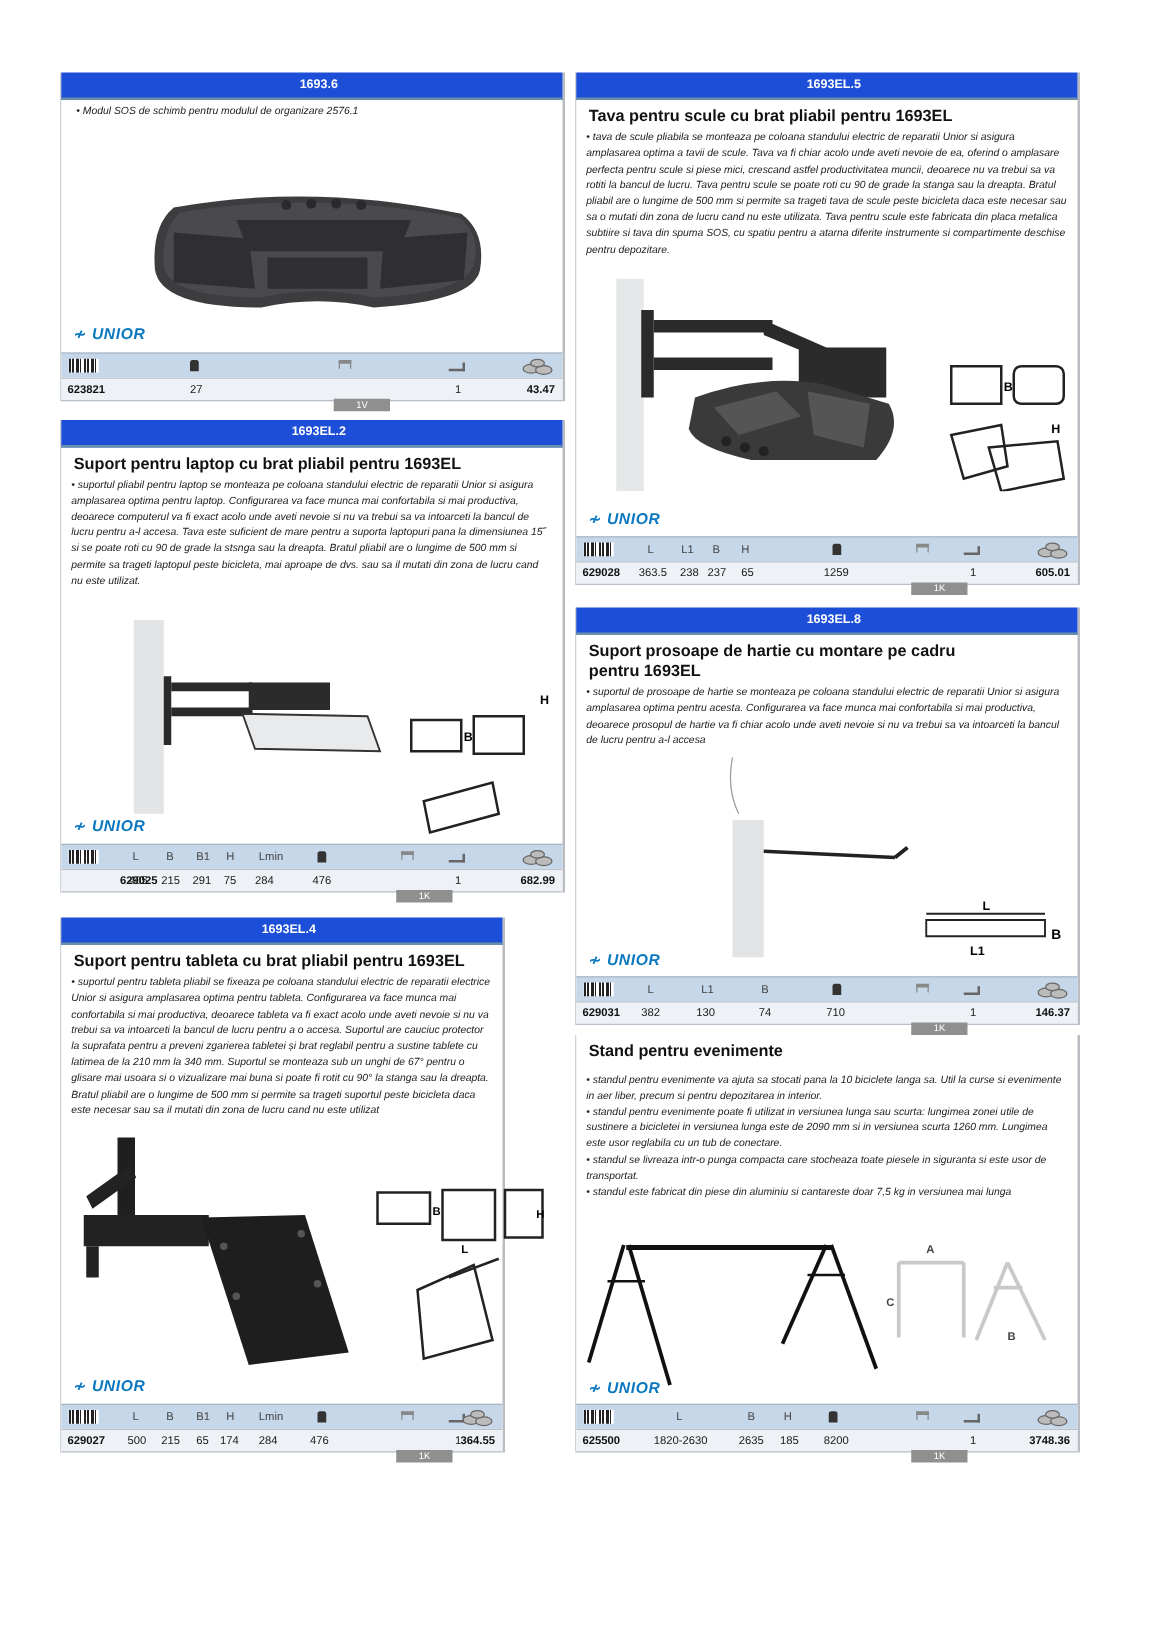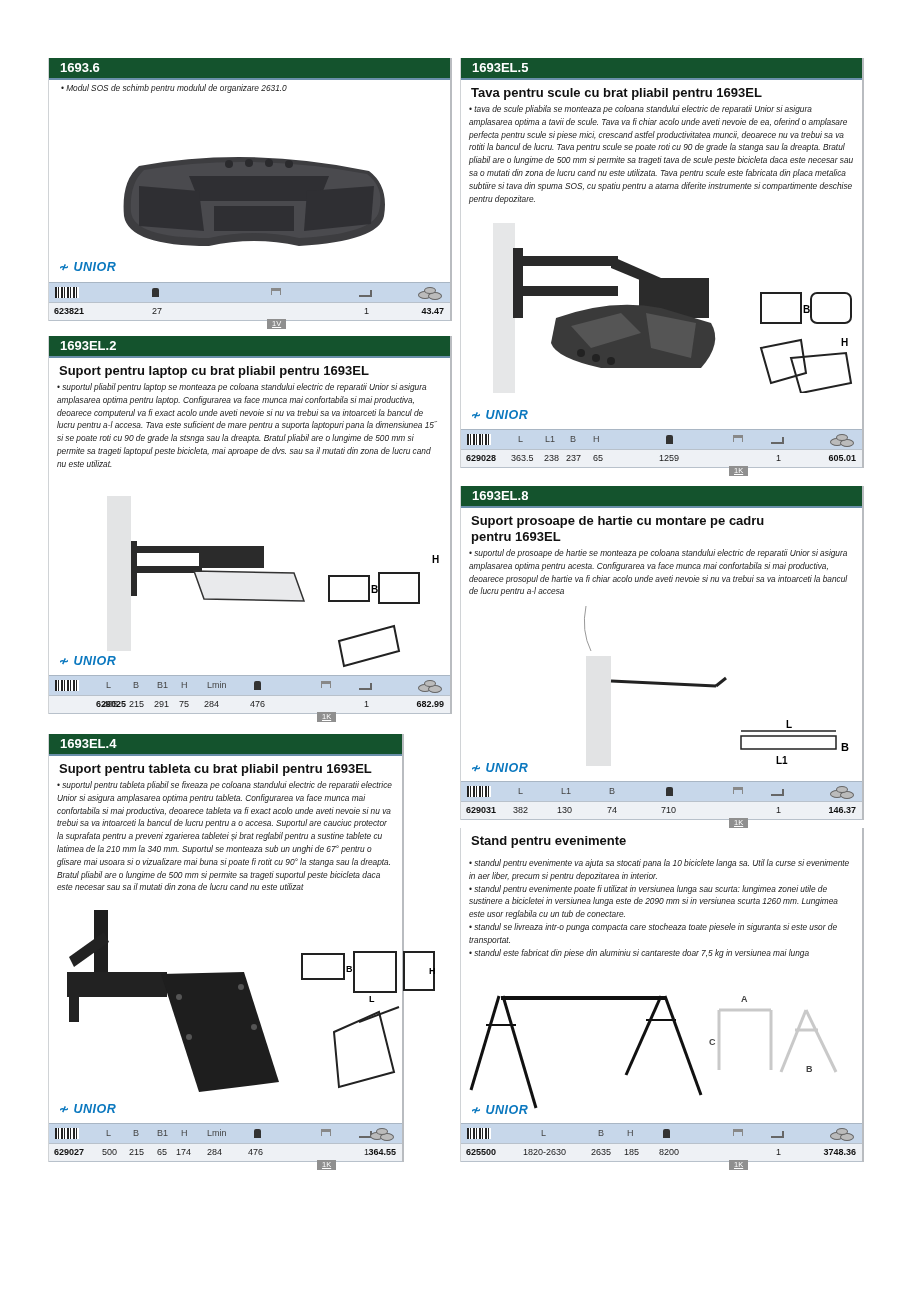--- a/index.html
+++ b/index.html
@@ -6,23 +6,24 @@
   body {
     width: 920px; height: 1301px; background: #ffffff; position: relative;
     font-family: "Liberation Sans", sans-serif; color: #1a1a1a; overflow: hidden;
   }
   .panel {
     position: absolute; background: #fff;
     border-right: 2px solid #b9bcc0; border-left: 1px solid #d0d3d6;
     box-sizing: border-box;
   }
   .panel-head {
-    background: #14532d; color: #fff; font-weight: bold; font-size: 13px;
+    background: #1d4ed8; color: #fff; font-weight: bold; font-size: 10px;
     height: 20px; line-height: 20px; padding-left: 11px;
     border-bottom: 2px solid #6a8faa;
+    text-align: center;
   }
   .panel-title {
     font-weight: bold; font-size: 13px; line-height: 16px;
     padding: 5px 10px 0 10px; color: #111;
   }
   .panel-desc {
     font-style: italic; font-size: 8.3px; line-height: 12.8px;
     padding: 2px 8px 0 8px; color: #222;
   }
   .img-area { position: absolute; left: 0; right: 0; }
@@ -37,39 +38,39 @@
   .spec-head, .spec-row {
     position: relative; height: 19px; font-size: 9px;
   }
   .spec-head { background: #c7d7ea; border-top: 1px solid #a9b6c4; color: #444; }
   .spec-row { background: #eef1f5; border-top: 1px solid #b8c1cb; border-bottom: 1px solid #b8c1cb; height: 17px; }
   .cell { position: absolute; top: 0; line-height: 19px; white-space: nowrap; }
   .spec-row .cell { line-height: 17px; }
   .code { font-weight: bold; color: #111; }
   .price { font-weight: bold; color: #111; right: 6px; text-align: center; }
   .badge {
-    background: #8f8f8f; color: #fff; font-size: 7.5px; padding: 0 5px;
-    line-height: 10px; display: inline-block; margin-top: 16px; text-decoration: underline;
+    background: #8f8f8f; color: #fff; font-size: 7.5px; padding: 0 18px;
+    line-height: 10px; display: inline-block; margin-top: 16px;
   }
   .barcode { display: inline-block; height: 11px; margin-top: 4px; width: 24px;
     background: repeating-linear-gradient(90deg,#222 0 2px,#fff 2px 3px,#222 3px 4px,#fff 4px 6px);
   }
   .weight-icon { display:inline-block; width: 7px; height: 9px; background:#333; margin-top:5px; border-radius:2px 2px 0 0; }
   .pkg-icon { display:inline-block; width: 10px; height: 7px; border-top:3px solid #888; border-left:1px solid #888; border-right:1px solid #888; margin-top:5px; box-sizing:border-box;}
   .qty-icon { display:inline-block; width: 11px; height: 5px; border-bottom:2px solid #666; border-right:2px solid #666; margin-top:7px; }
   .coins-icon { display:inline-block; position:relative; width:24px; height:12px; margin-top:4px; }
   .coins-icon span { position:absolute; background:#bbb; border:1px solid #666; border-radius:50%; }
   svg { display:block; }
 </style>
 </head>
 <body>
 
 <div class="panel" style="left:48px; top:58px; width:404px; height:263px;">
   <div class="panel-head">1693.6</div>
-  <div class="panel-desc" style="padding-left:12px;">• Modul SOS de schimb pentru modulul de organizare 2631.0</div>
+  <div class="panel-desc" style="padding-left:12px;">• Modul SOS de schimb pentru modulul de organizare 2576.1</div>
   <div class="img-area" style="top:88px; height:110px;">
     <svg width="404" height="110" viewBox="0 0 404 110">
       <path d="M90 20 Q200 0 320 25 Q340 40 335 70 Q330 95 250 100 Q205 90 160 100 Q80 100 75 70 Q72 35 90 20Z" fill="#3d3d40"></path>
       <path d="M95 24 Q200 6 318 28 Q336 42 330 65 Q325 88 250 92 Q205 82 160 92 Q85 92 82 66 Q80 38 95 24Z" fill="#4a4a4e"></path>
       <path d="M140 30 L280 30 L270 55 L150 55 Z" fill="#2f2f33"></path>
       <path d="M165 60 L245 60 L245 85 L165 85 Z" fill="#2f2f33"></path>
       <path d="M90 40 L150 45 L155 85 L90 80 Z" fill="#2f2f33"></path>
       <path d="M258 45 L325 40 L322 78 L255 85 Z" fill="#2f2f33"></path>
       <circle cx="180" cy="18" r="4" fill="#2a2a2d"></circle>
         <circle cx="200" cy="17" r="4" fill="#2a2a2d"></circle>

